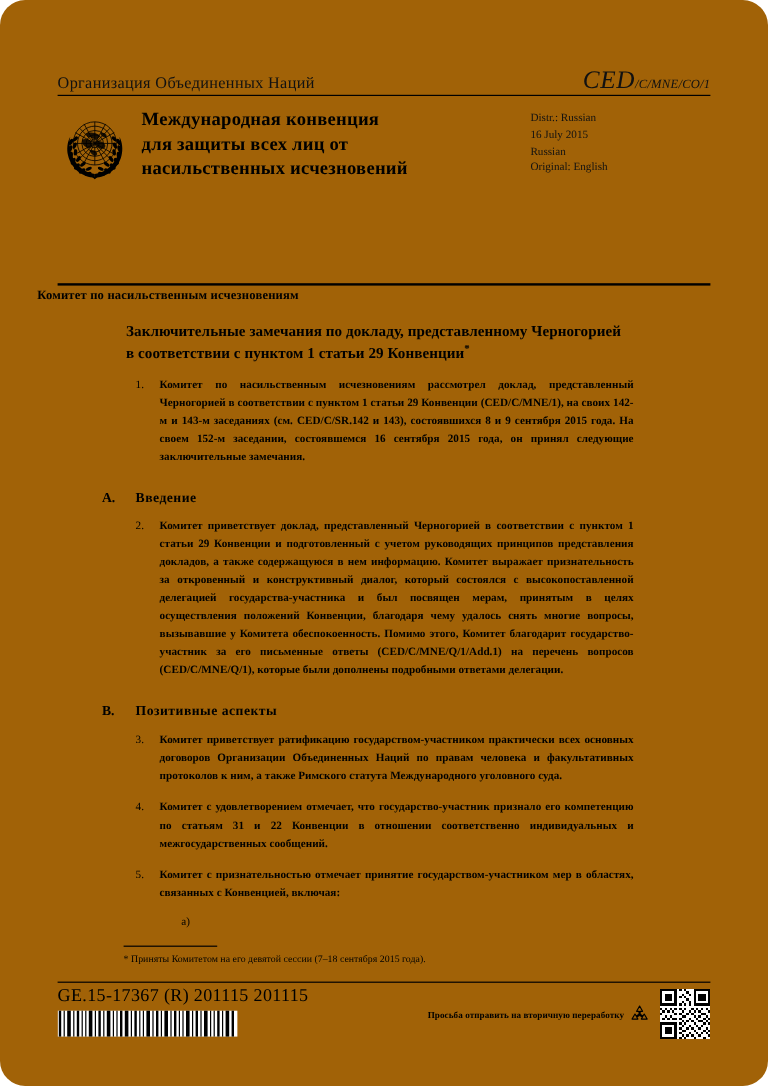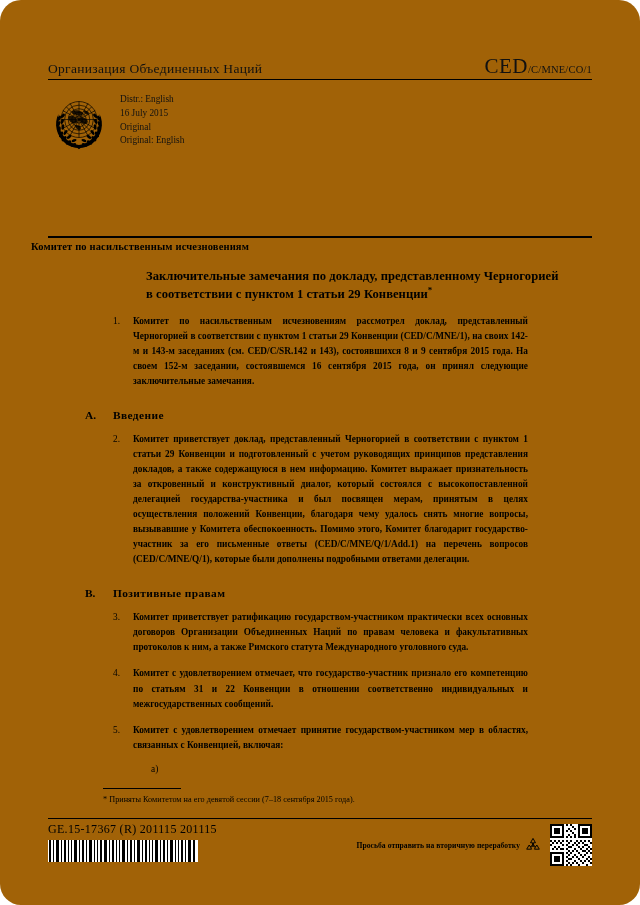--- a/index.html
+++ b/index.html
@@ -38,20 +38,21 @@
   .org-name {
     font-size: 13.5px;
     letter-spacing: 0.3px;
     color: #111;
   }
   .doc-symbol {
     font-size: 11px;
     color: #111;
     white-space: nowrap;
     line-height: 1;
+    font-style: italic;
   }
   .doc-symbol .sym-main {
     font-size: 21px;
     letter-spacing: 0.5px;
     vertical-align: baseline;
   }
   .doc-symbol .sym-sub {
     font-size: 10.5px;
     letter-spacing: 0.2px;
   }
@@ -116,21 +117,21 @@
   }
 
   
   .body-wrap {
     position: absolute;
     left: 48px;
     top: 268px;
     width: 544px;
   }
   .main-title {
-    margin-left: 98px;
+    margin-left: 57px;
     width: 415px;
     font-size: 12.6px;
     font-weight: bold;
     line-height: 1.33;
     letter-spacing: 0.05px;
   }
   .main-title .sup { font-size: 9px; vertical-align: super; font-weight: bold; }
 
   .section-head {
     display: flex;
@@ -199,21 +200,21 @@
     position: absolute;
     left: 48px;
     top: 822px;
     width: 544px;
     display: flex;
     align-items: flex-start;
     justify-content: space-between;
   }
   .footer-left { flex: 0 0 auto; }
   .job-number {
-    font-size: 12px;
+    font-size: 15px;
     letter-spacing: 0.3px;
     white-space: nowrap;
     margin-bottom: 3px;
   }
   .barcode { display: block; }
   .footer-right {
     flex: 0 0 auto;
     display: flex;
     align-items: center;
     gap: 4px;
@@ -301,25 +302,30 @@
             <ellipse cx="77" cy="49" rx="4.4" ry="2.3" transform="rotate(66 77 49)"></ellipse>
             <ellipse cx="76" cy="58" rx="4.4" ry="2.3" transform="rotate(80 76 58)"></ellipse>
             <ellipse cx="72" cy="67" rx="4.4" ry="2.3" transform="rotate(56 72 67)"></ellipse>
             <ellipse cx="66" cy="74" rx="4.4" ry="2.3" transform="rotate(38 66 74)"></ellipse>
             <ellipse cx="58" cy="80" rx="4.2" ry="2.2" transform="rotate(22 58 80)"></ellipse>
           </g>
           <path d="M44 89 L50 94 L56 89 L50 91 Z"></path>
         </g>
       </svg>
 
+      <div class="conv-title">
+        <span class="tl">Международная конвенция</span>
+        <span class="tl">для защиты всех лиц от</span>
+        <span class="tl">насильственных исчезновений</span>
+      </div>
 
       <div class="distr-block">
-        <div>Distr.: English</div>
+        <div>Distr.: Russian</div>
         <div>16 July 2015</div>
-        <div>Original</div>
+        <div>Russian</div>
         <div>Original: English</div>
       </div>
 
     </div>
   </div>
 
   <div class="rule-thick"></div>
 
   <div class="committee">Комитет по насильственным исчезновениям</div>
 
@@ -340,33 +346,33 @@
       <span class="sec-letter">A.</span>
       <span class="sec-label">Введение</span>
     </div>
     <div class="para">
       <span class="num">2.</span>
       <span class="txt">Комитет приветствует доклад, представленный Черногорией в соответствии с пунктом 1 статьи 29 Конвенции и подготовленный с учетом руководящих принципов представления докладов, а также содержащуюся в нем информацию. Комитет выражает признательность за откровенный и конструктивный диалог, который состоялся с высокопоставленной делегацией государства-участника и был посвящен мерам, принятым в целях осуществления положений Конвенции, благодаря чему удалось снять многие вопросы, вызывавшие у Комитета обеспокоенность. Помимо этого, Комитет благодарит государство-участник за его письменные ответы (CED/C/MNE/Q/1/Add.1) на перечень вопросов (CED/C/MNE/Q/1), которые были дополнены подробными ответами делегации.</span>
     </div>
 
     <div class="section-head">
       <span class="sec-letter">B.</span>
-      <span class="sec-label">Позитивные правам</span>
+      <span class="sec-label">Позитивные аспекты</span>
     </div>
     <div class="para">
       <span class="num">3.</span>
       <span class="txt">Комитет приветствует ратификацию государством-участником практически всех основных договоров Организации Объединенных Наций по правам человека и факультативных протоколов к ним, а также Римского статута Международного уголовного суда.</span>
     </div>
     <div class="para">
       <span class="num">4.</span>
       <span class="txt">Комитет с удовлетворением отмечает, что государство-участник признало его компетенцию по статьям 31 и 22 Конвенции в отношении соответственно индивидуальных и межгосударственных сообщений.</span>
     </div>
     <div class="para">
       <span class="num">5.</span>
-      <span class="txt">Комитет с удовлетворением отмечает принятие государством-участником мер в областях, связанных с Конвенцией, включая:</span>
+      <span class="txt">Комитет с признательностью отмечает принятие государством-участником мер в областях, связанных с Конвенцией, включая:</span>
     </div>
     <div class="subitem">
       <span class="lbl">a)</span>
     </div>
 
   </div>
 
   <div class="footnote-wrap">
     <div class="footnote-rule"></div>
     <div class="footnote-text">

